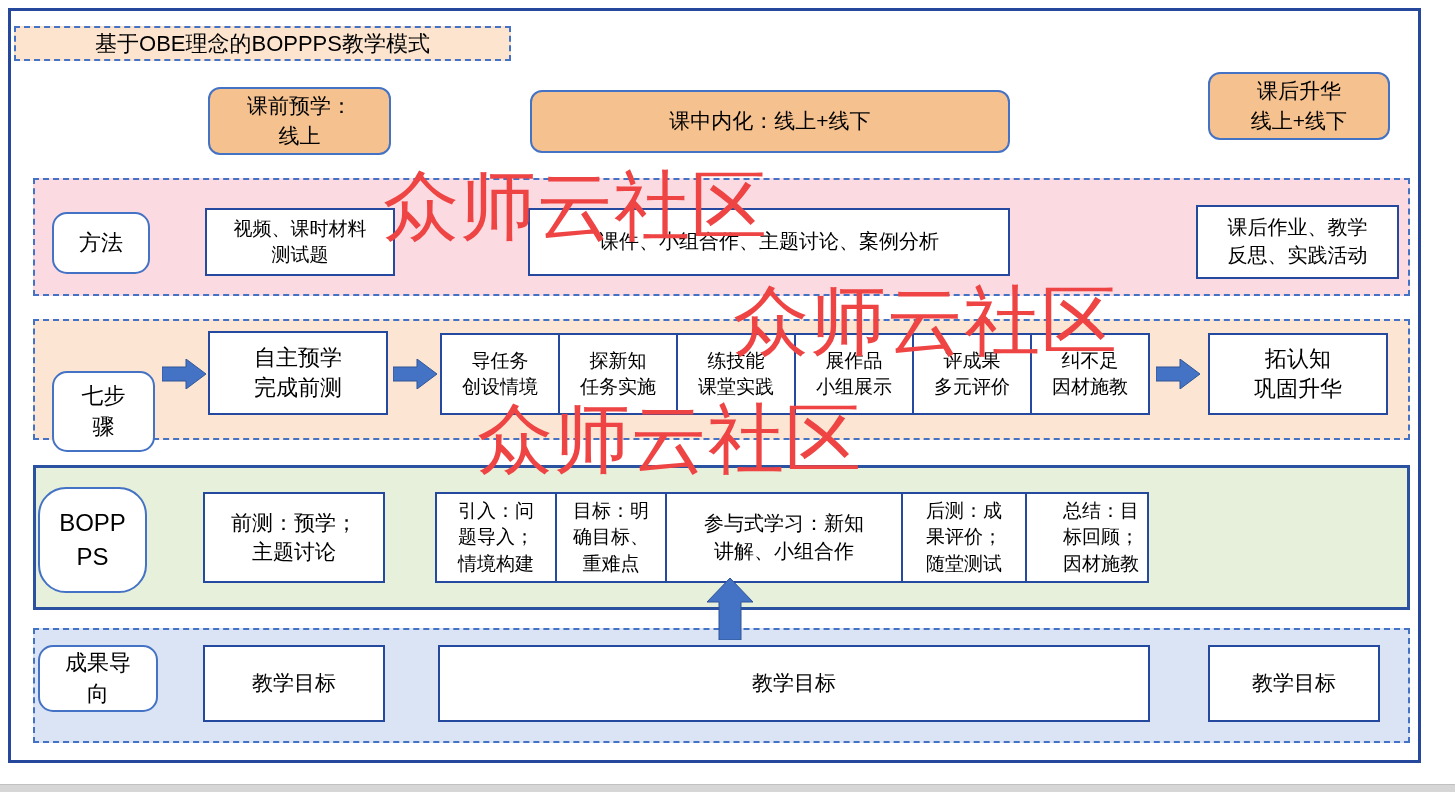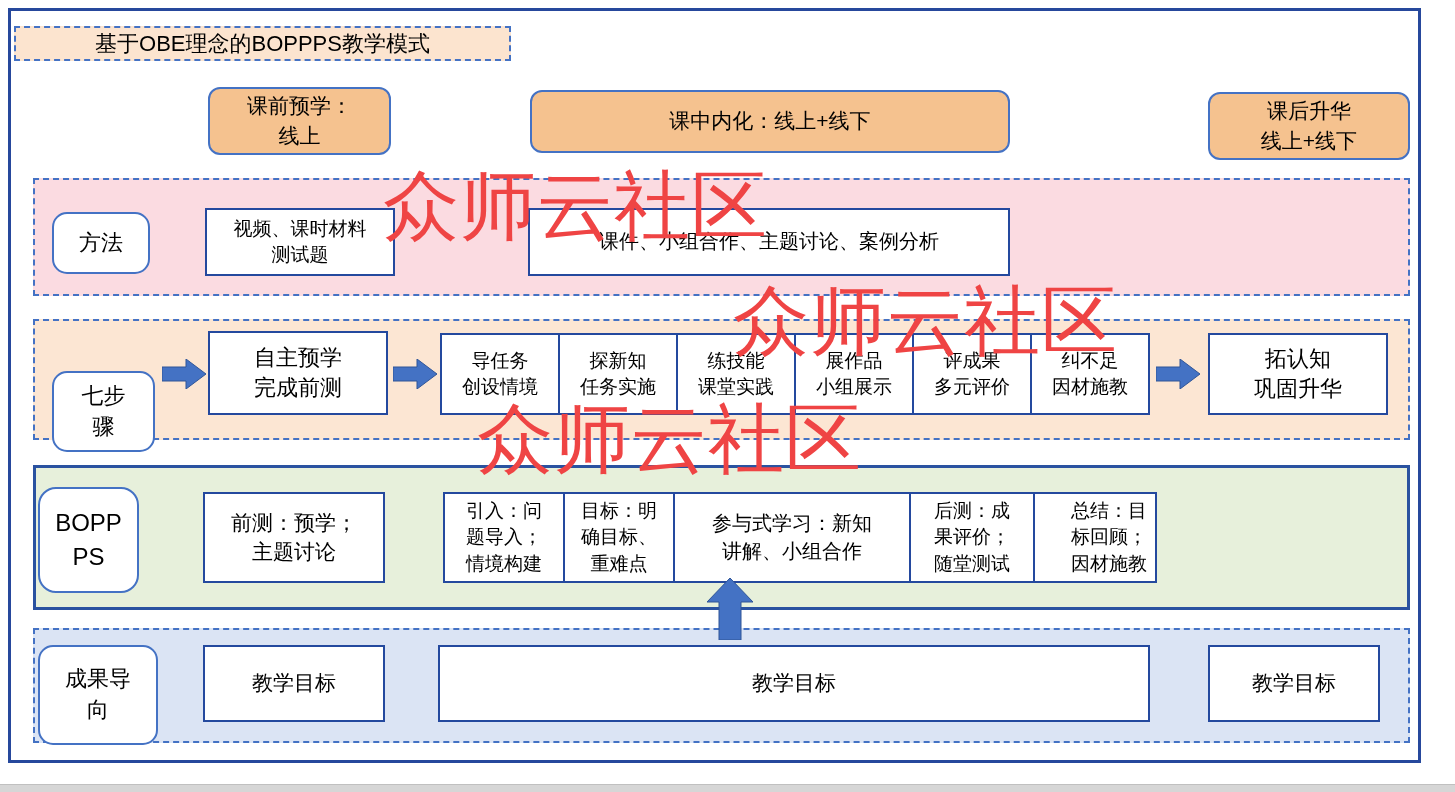--- a/index.html
+++ b/index.html
@@ -11,21 +11,21 @@
 
   .title-box { left:14px; top:26px; width:497px; height:35px; background:#fce4cf;
     border:2px dashed #4472c4; display:flex; align-items:center; justify-content:center;
     font-size:22px; color:#000; z-index:3; }
 
   .phase { background:#f5c28f; border:2px solid #4472c4; border-radius:12px;
     display:flex; align-items:center; justify-content:center; text-align:center;
     font-size:21px; color:#000; line-height:1.45; white-space:pre-line; }
   .phase-pre    { left:208px;  top:87px; width:183px; height:68px; }
   .phase-during { left:530px;  top:90px; width:480px; height:63px; }
-  .phase-post   { left:1208px; top:92px; width:202px; height:68px; }
+  .phase-post   { left:1208px; top:72px; width:182px; height:68px; }
 
   .band { border:2px dashed #4472c4; }
   .band-methods { left:33px; top:178px; width:1377px; height:118px; background:#fbdbe1; }
   .band-steps   { left:33px; top:319px; width:1377px; height:121px; background:#fce6d3; }
   .band-bopps   { left:33px; top:465px; width:1377px; height:145px; background:#e7f0db; border:3px solid #2a52a0; }
   .band-outcome { left:33px; top:628px; width:1377px; height:115px; background:#dbe4f4; }
 
   .rlabel { background:#ffffff; border:2px solid #4472c4; border-radius:15px;
     display:flex; align-items:center; justify-content:center; text-align:center;
     font-size:22px; line-height:1.4; color:#000; white-space:pre-line; z-index:2; }
@@ -38,32 +38,32 @@
   .methods-during{ left:528px; top:208px; width:482px; height:68px; font-size:20px; }
   .methods-post  { left:1196px; top:205px; width:203px; height:74px; font-size:20px; }
 
   .steps-label { left:52px; top:333px; width:103px; height:81px;margin-top:38px; }
   .steps-first { left:208px; top:331px; width:180px; height:84px; font-size:22px; }
   .steps-row   { left:440px; top:333px; height:82px; display:flex; z-index:2; }
   .steps-row .wbox { width:120px; height:82px; font-size:19px; margin-left:-2px; }
   .steps-row .wbox:first-child { margin-left:0; }
   .steps-last  { left:1208px; top:333px; width:180px; height:82px; font-size:22px; }
 
-  .bopps-label { left:38px; top:487px; width:101px; height:106px; border-radius:18px; font-size:24px; }
+  .bopps-label { left:38px; top:487px; width:109px; height:106px; border-radius:28px; font-size:24px; }
   .bopps-pre   { left:203px; top:492px; width:182px; height:91px; font-size:21px; }
   .bopps-row   { left:435px; top:492px; height:91px; display:flex; z-index:2; }
   .bopps-row .wbox { height:91px; font-size:19px; margin-left:-2px; }
-  .bopps-row .wbox:first-child { margin-left:8px; }
+  .bopps-row .wbox:first-child { margin-left:0; }
   .bopps-row .wbox:nth-child(1) { width:122px; }
   .bopps-row .wbox:nth-child(2) { width:112px; }
   .bopps-row .wbox:nth-child(3) { width:238px; font-size:20px; }
   .bopps-row .wbox:nth-child(4) { width:126px; }
   .bopps-row .wbox:nth-child(5) { width:124px;padding-left:28px; }
 
-  .outcome-label { left:38px; top:645px; width:120px; height:100px; }
+  .outcome-label { left:38px; top:645px; width:120px; height:67px; }
   .goal1 { left:203px;  top:645px; width:182px; height:77px; font-size:21px; }
   .goal2 { left:438px;  top:645px; width:712px; height:77px; font-size:21px; }
   .goal3 { left:1208px; top:645px; width:172px; height:77px; font-size:21px; }
 
   .harrow { width:44px; height:30px; z-index:2; }
   .harrow1 { left:162px;  top:359px; }
   .harrow2 { left:393px;  top:359px; }
   .harrow3 { left:1156px; top:359px; }
   .uparrow { left:707px; top:578px; width:46px; height:62px; z-index:4; }
 
@@ -92,20 +92,22 @@
 线上</div>
   <div class="abs phase phase-during">课中内化：线上+线下</div>
   <div class="abs phase phase-post">课后升华
 线上+线下</div>
 
   <div class="abs band band-methods"></div>
   <div class="abs rlabel methods-label">方法</div>
   <div class="abs wbox methods-pre">视频、课时材料
 测试题</div>
   <div class="abs wbox methods-during">课件、小组合作、主题讨论、案例分析</div>
+  <div class="abs wbox methods-post">课后作业、教学
+反思、实践活动</div>
 
   <div class="abs band band-steps"></div>
   <div class="abs rlabel steps-label">七步
 骤</div>
   <svg class="abs harrow harrow1" viewBox="0 0 44 30">
     <polygon points="0,8 24,8 24,0 44,15 24,30 24,22 0,22" fill="#4472c4" stroke="#2f5597" stroke-width="1"></polygon>
   </svg>
   <div class="abs wbox steps-first">自主预学
 完成前测</div>
   <svg class="abs harrow harrow2" viewBox="0 0 44 30">

